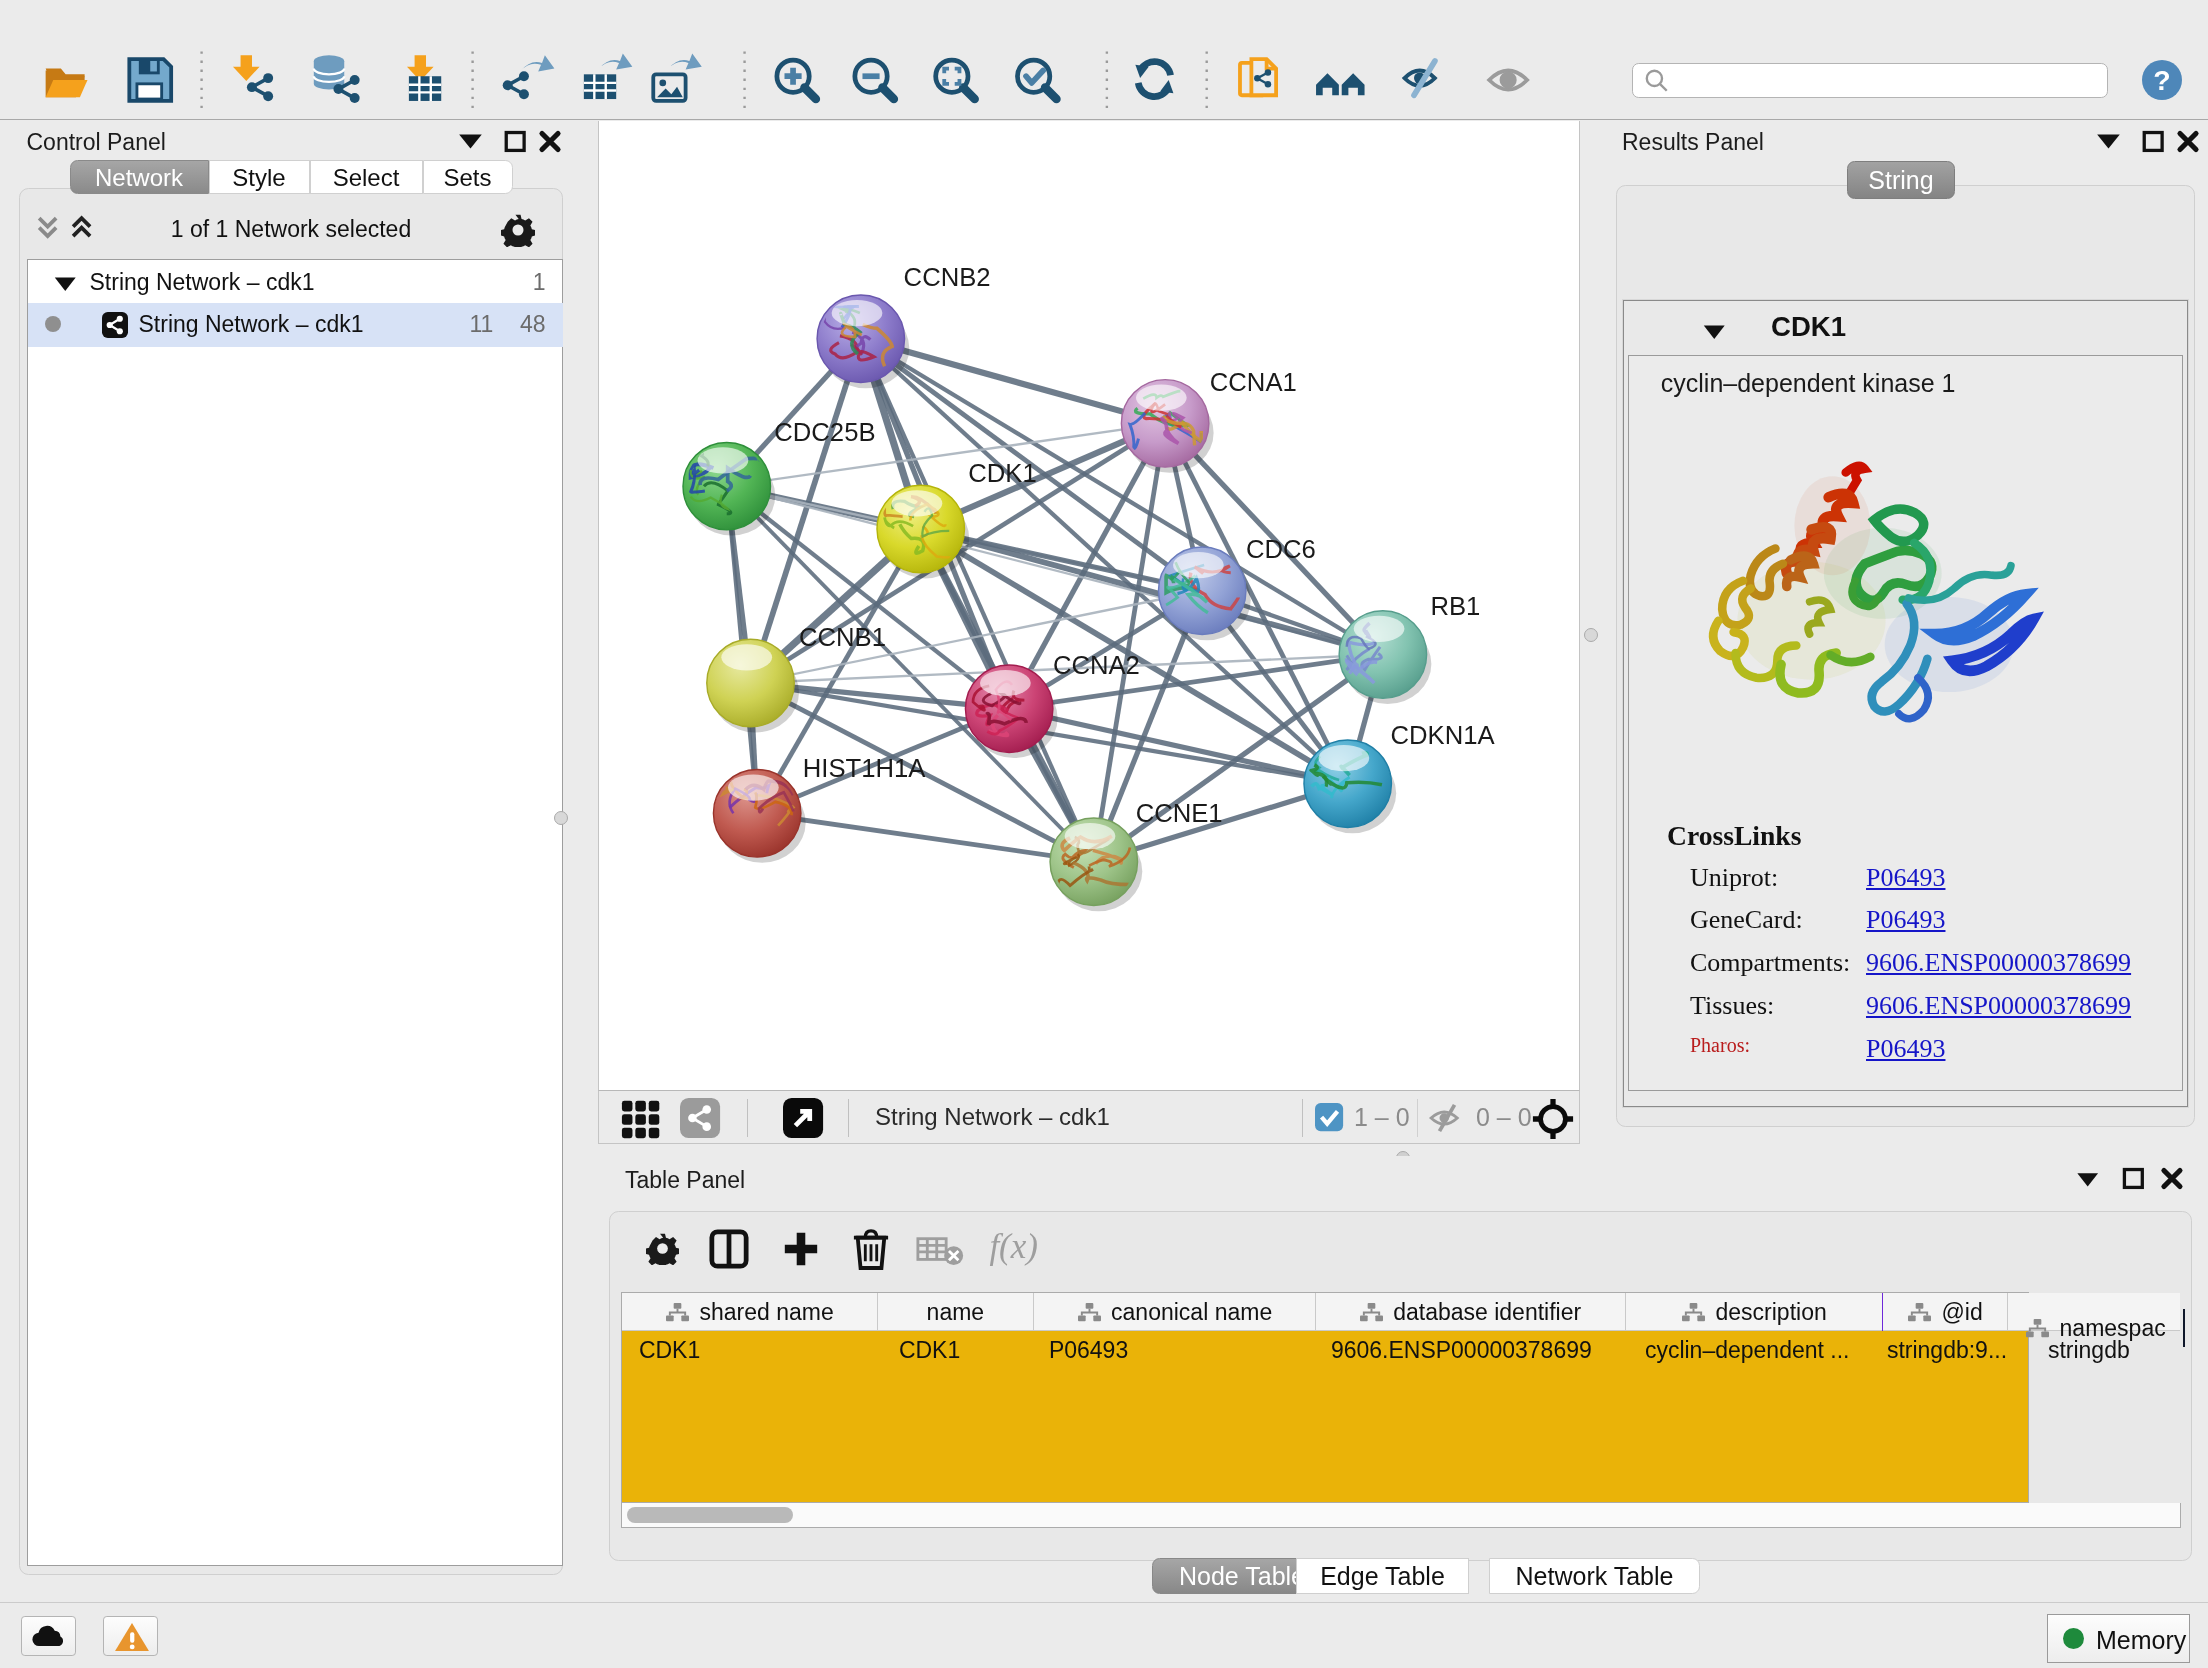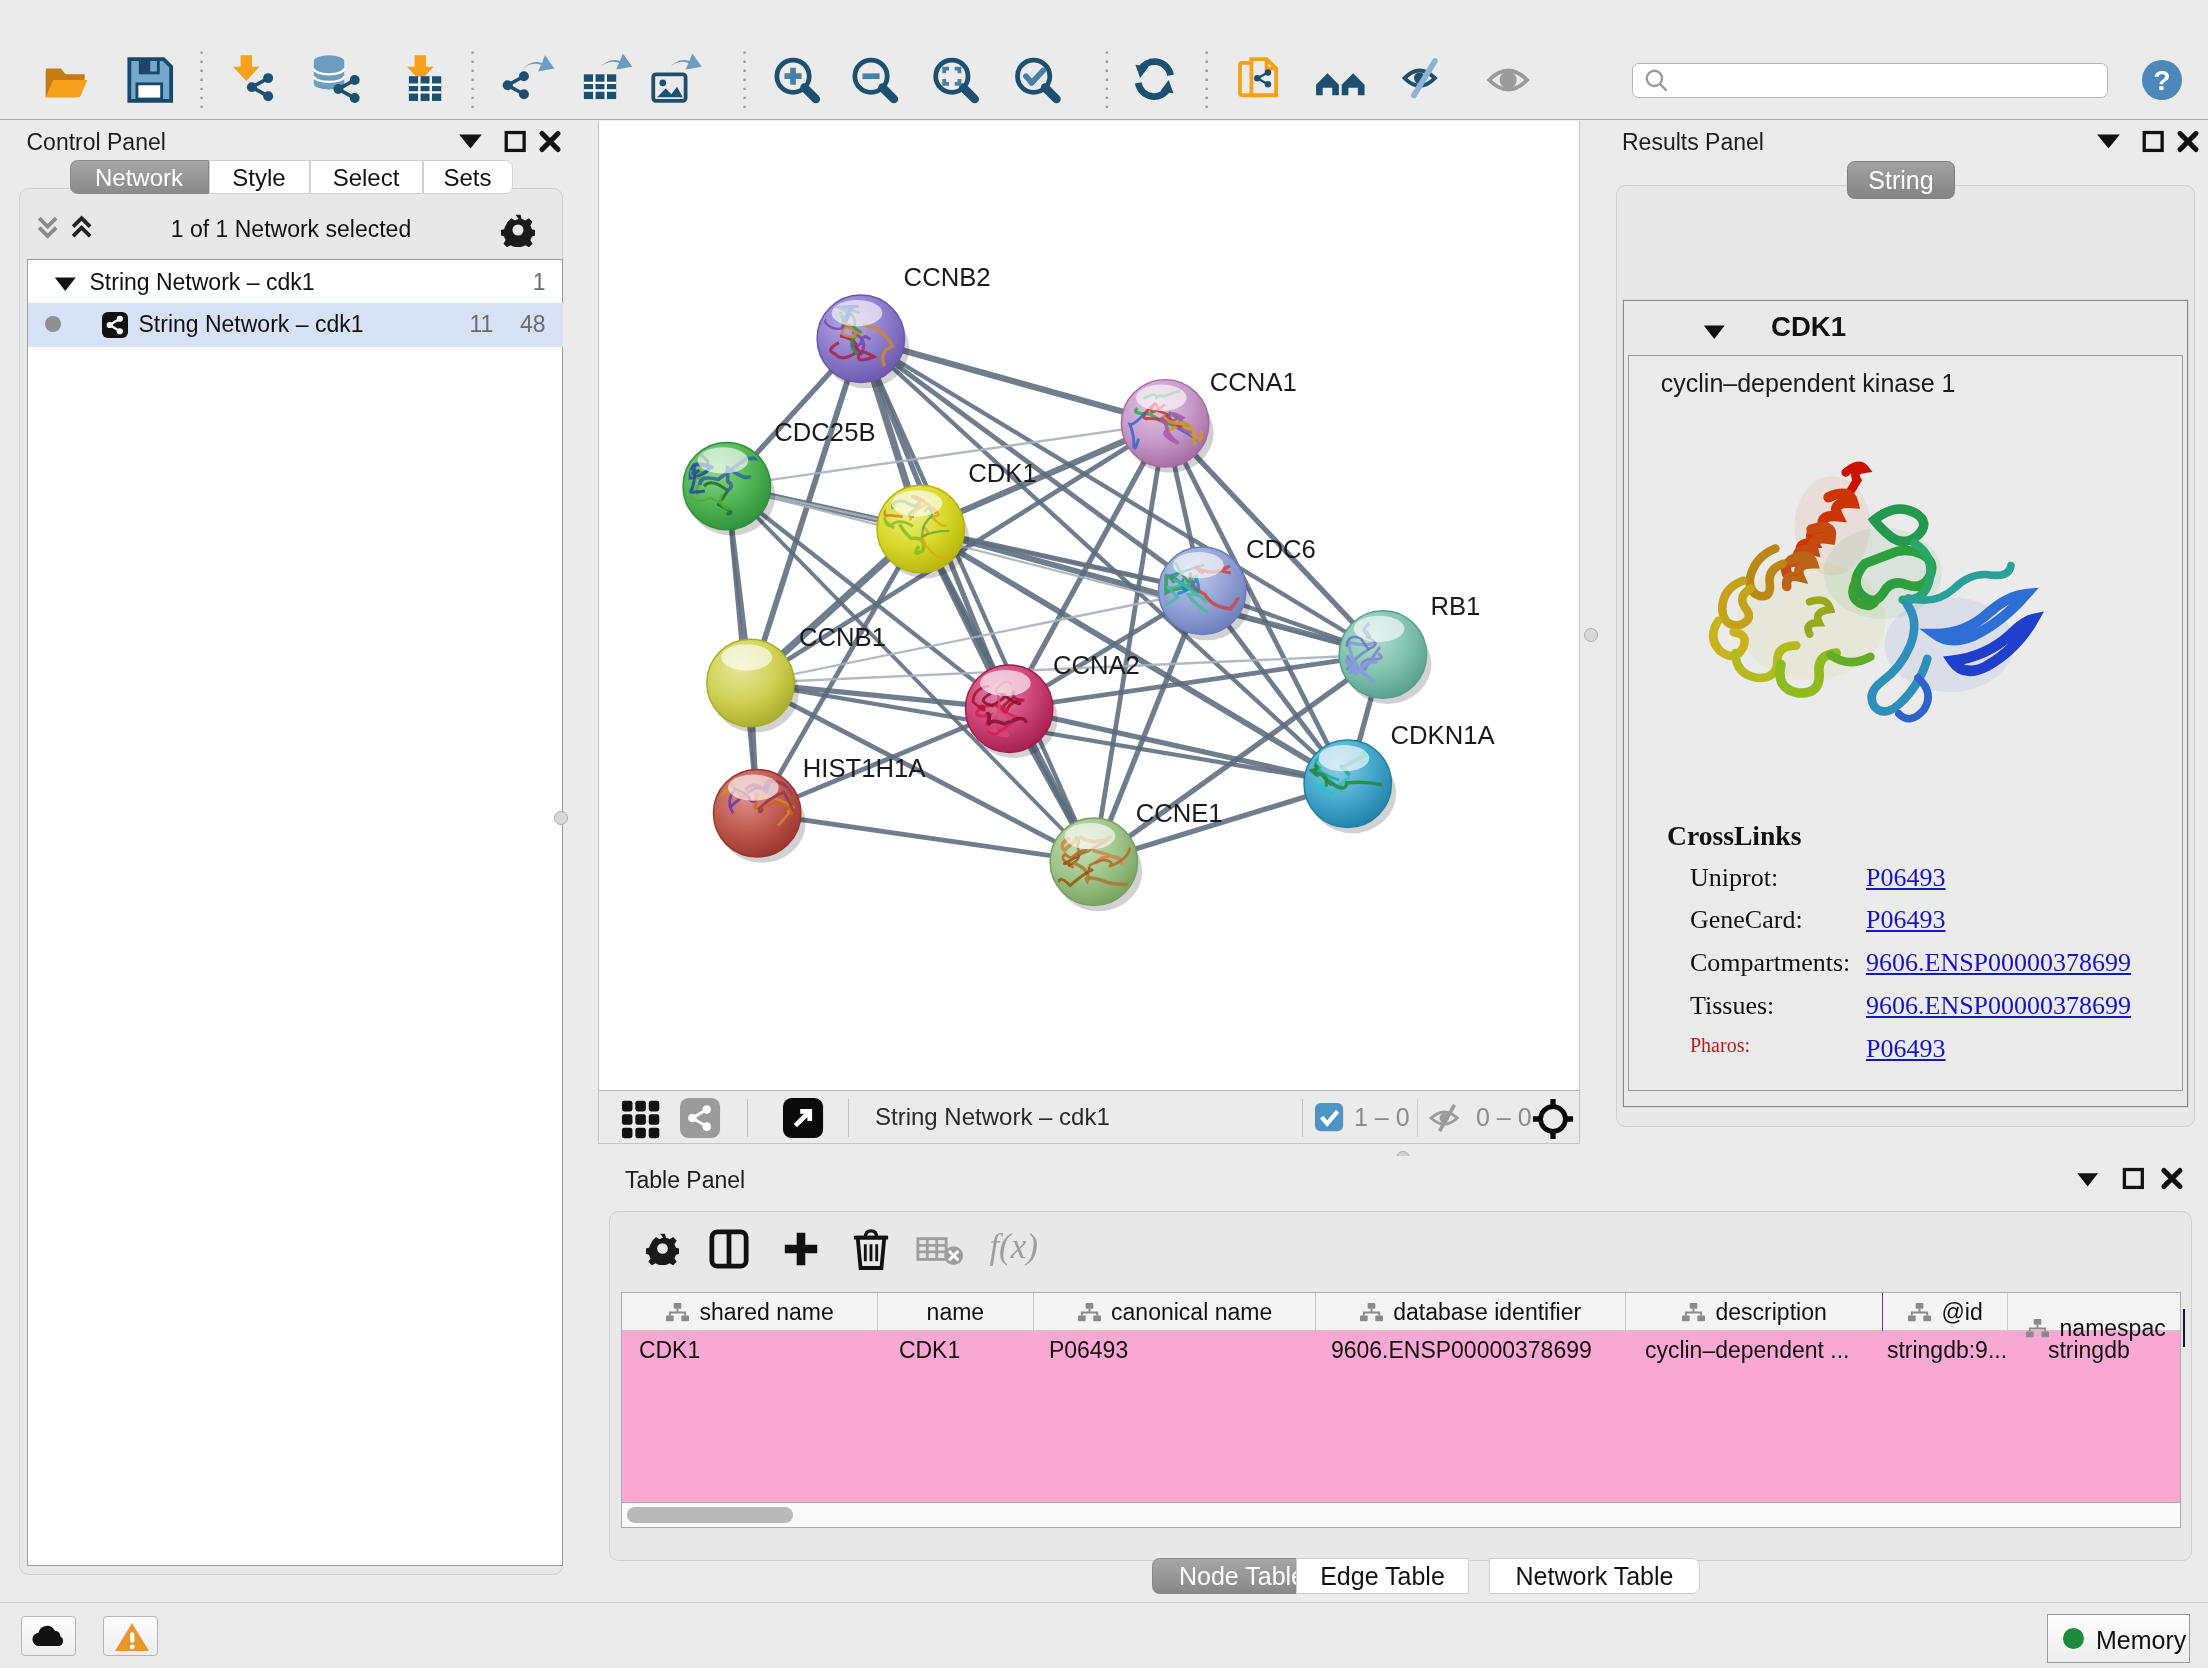--- a/index.html
+++ b/index.html
@@ -694,21 +694,21 @@
     <svg width="49" height="38" viewBox="0 0 52 40" style="position:absolute;left:306px;top:19px;">
       <g stroke="#9e9e9e" fill="none" stroke-width="3">
             <rect x="2" y="8" width="30" height="22"></rect>
             <path d="M2 15 h30 M2 22 h30 M12 8 v22 M22 8 v22"></path>
           </g>
       <circle cx="40" cy="26" r="10" fill="#9e9e9e"></circle>
           <path d="M35 21 l10 10 M45 21 l-10 10" stroke="#fff" stroke-width="3"></path>
         </svg>
     <div class="abs" style="left:379px;top:15px;font-family:'Liberation Serif',serif;font-style:italic;font-size:35px;color:#9e9e9e;">f(x)</div>
 
-    <div class="abs" style="left:10.5px;top:80px;width:1560px;height:211px;background:#f9a8d4;border:1px solid #ababab;">
+    <div class="abs" style="left:10.5px;top:80px;width:1408px;height:211px;background:#eab308;border:1px solid #ababab;">
       <div class="abs" style="left:0;top:0;width:1558px;height:38px;background:#f4f4f4;border-bottom:1px solid #c9c9c9;">
             <div class="abs" style="left:0px;top:0;width:256px;height:38px;border-right:1px solid #c9c9c9;text-align:center;font-size:23px;color:#111;line-height:38px;white-space:nowrap;overflow:hidden;"><span style="display:inline-block;vertical-align:-3.8px;margin-right:9.5px;"><svg width="25" height="23" viewBox="0 0 26 24">
                   <g fill="#8a8a8a">
                     <rect x="9" y="2" width="8" height="6" rx="1"></rect>
                     <rect x="1" y="15" width="8" height="6" rx="1"></rect>
                     <rect x="17" y="15" width="8" height="6" rx="1"></rect>
                     <path d="M13 8 v4 M5 15 v-3 h16 v3" stroke="#8a8a8a" stroke-width="2" fill="none"></path>
                   </g>
                 </svg></span>shared name</div>
             <div class="abs" style="left:256px;top:0;width:156px;height:38px;border-right:1px solid #c9c9c9;text-align:center;font-size:23px;color:#111;line-height:38px;white-space:nowrap;overflow:hidden;">name</div>

